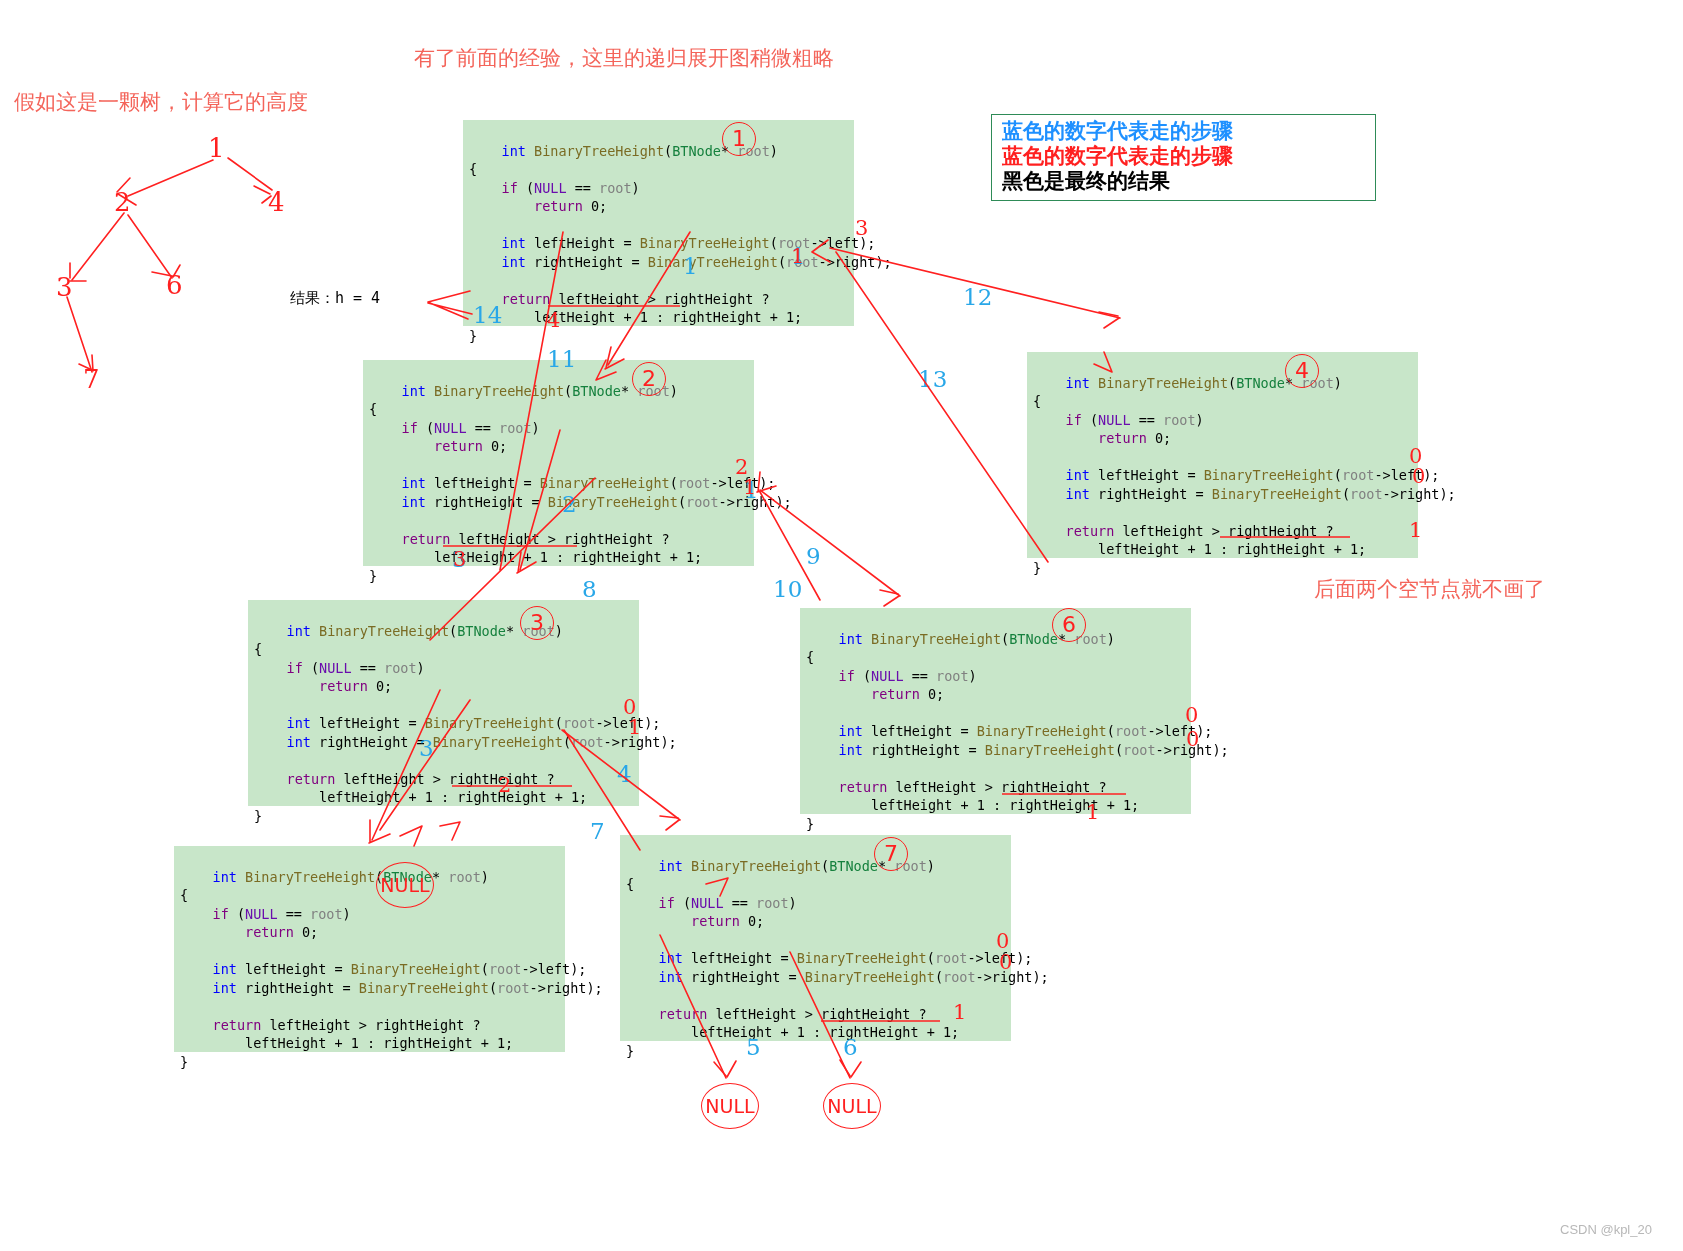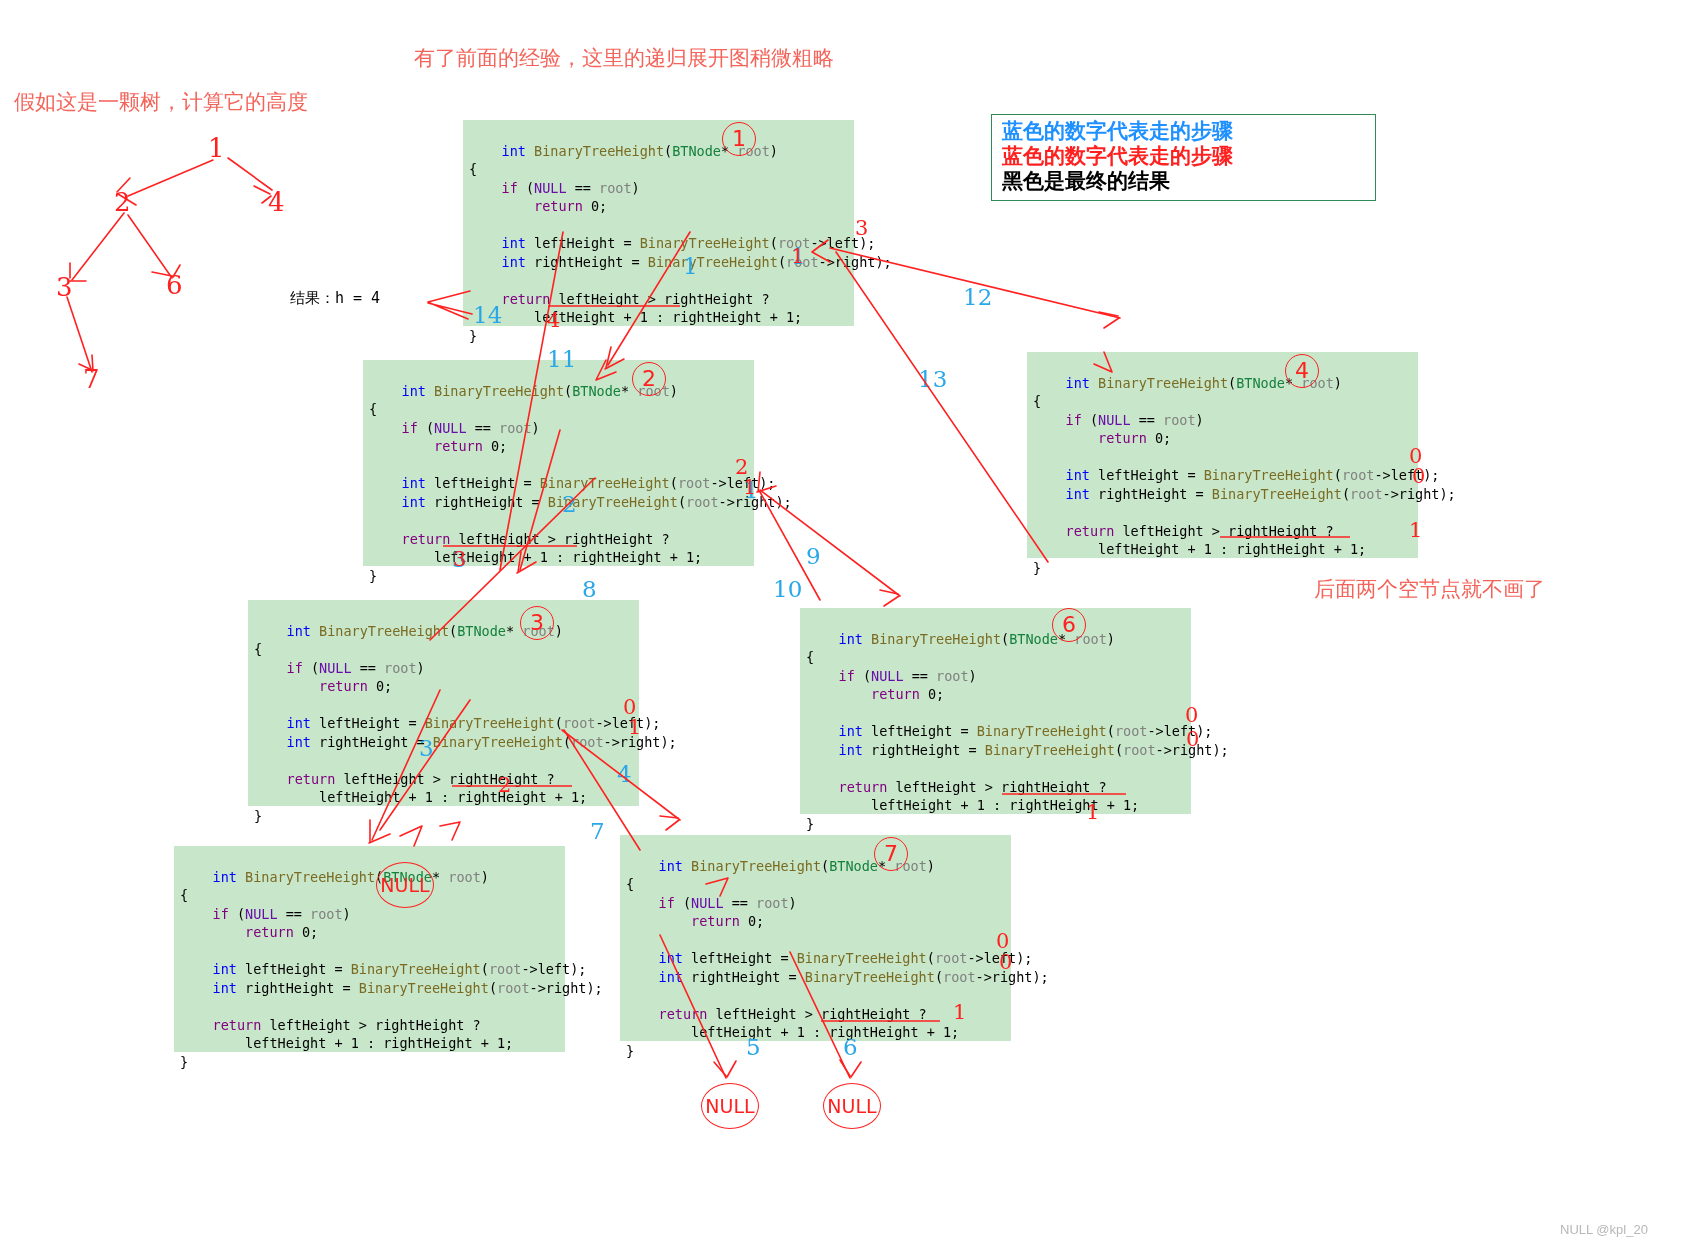--- a/index.html
+++ b/index.html
@@ -299,21 +299,21 @@
   <div class="abs height-num" style="left:623px;  top:697px;">0</div>
   <div class="abs height-num" style="left:628px;  top:717px;">1</div>
   <div class="abs height-num" style="left:498px;  top:775px;">2</div>
   <div class="abs height-num" style="left:1185px; top:705px;">0</div>
   <div class="abs height-num" style="left:1186px; top:729px;">0</div>
   <div class="abs height-num" style="left:1086px; top:802px;">1</div>
   <div class="abs height-num" style="left:996px;  top:931px;">0</div>
   <div class="abs height-num" style="left:999px;  top:952px;">0</div>
   <div class="abs height-num" style="left:953px;  top:1002px;">1</div>
 
-  <div class="abs watermark" style="left:1560px; top:1222px;">NULL @kpl_20</div>
+  <div class="abs watermark" style="left:1560px; top:1222px;">CSDN @kpl_20</div>
 
   <svg class="overlay" viewBox="0 0 1683 1251">
     <g stroke="#ff2020" stroke-width="1.6" fill="none" stroke-linecap="round">
 
       <path d="M213,160 L128,196"></path>
       <path d="M117,192 L130,178 M118,194 L136,205"></path>
       <path d="M228,158 L272,190"></path>
       <path d="M270,194 L254,186 M271,196 L262,203"></path>
       <path d="M124,213 L72,280"></path>
       <path d="M70,278 L70,263 M70,281 L86,281"></path>

